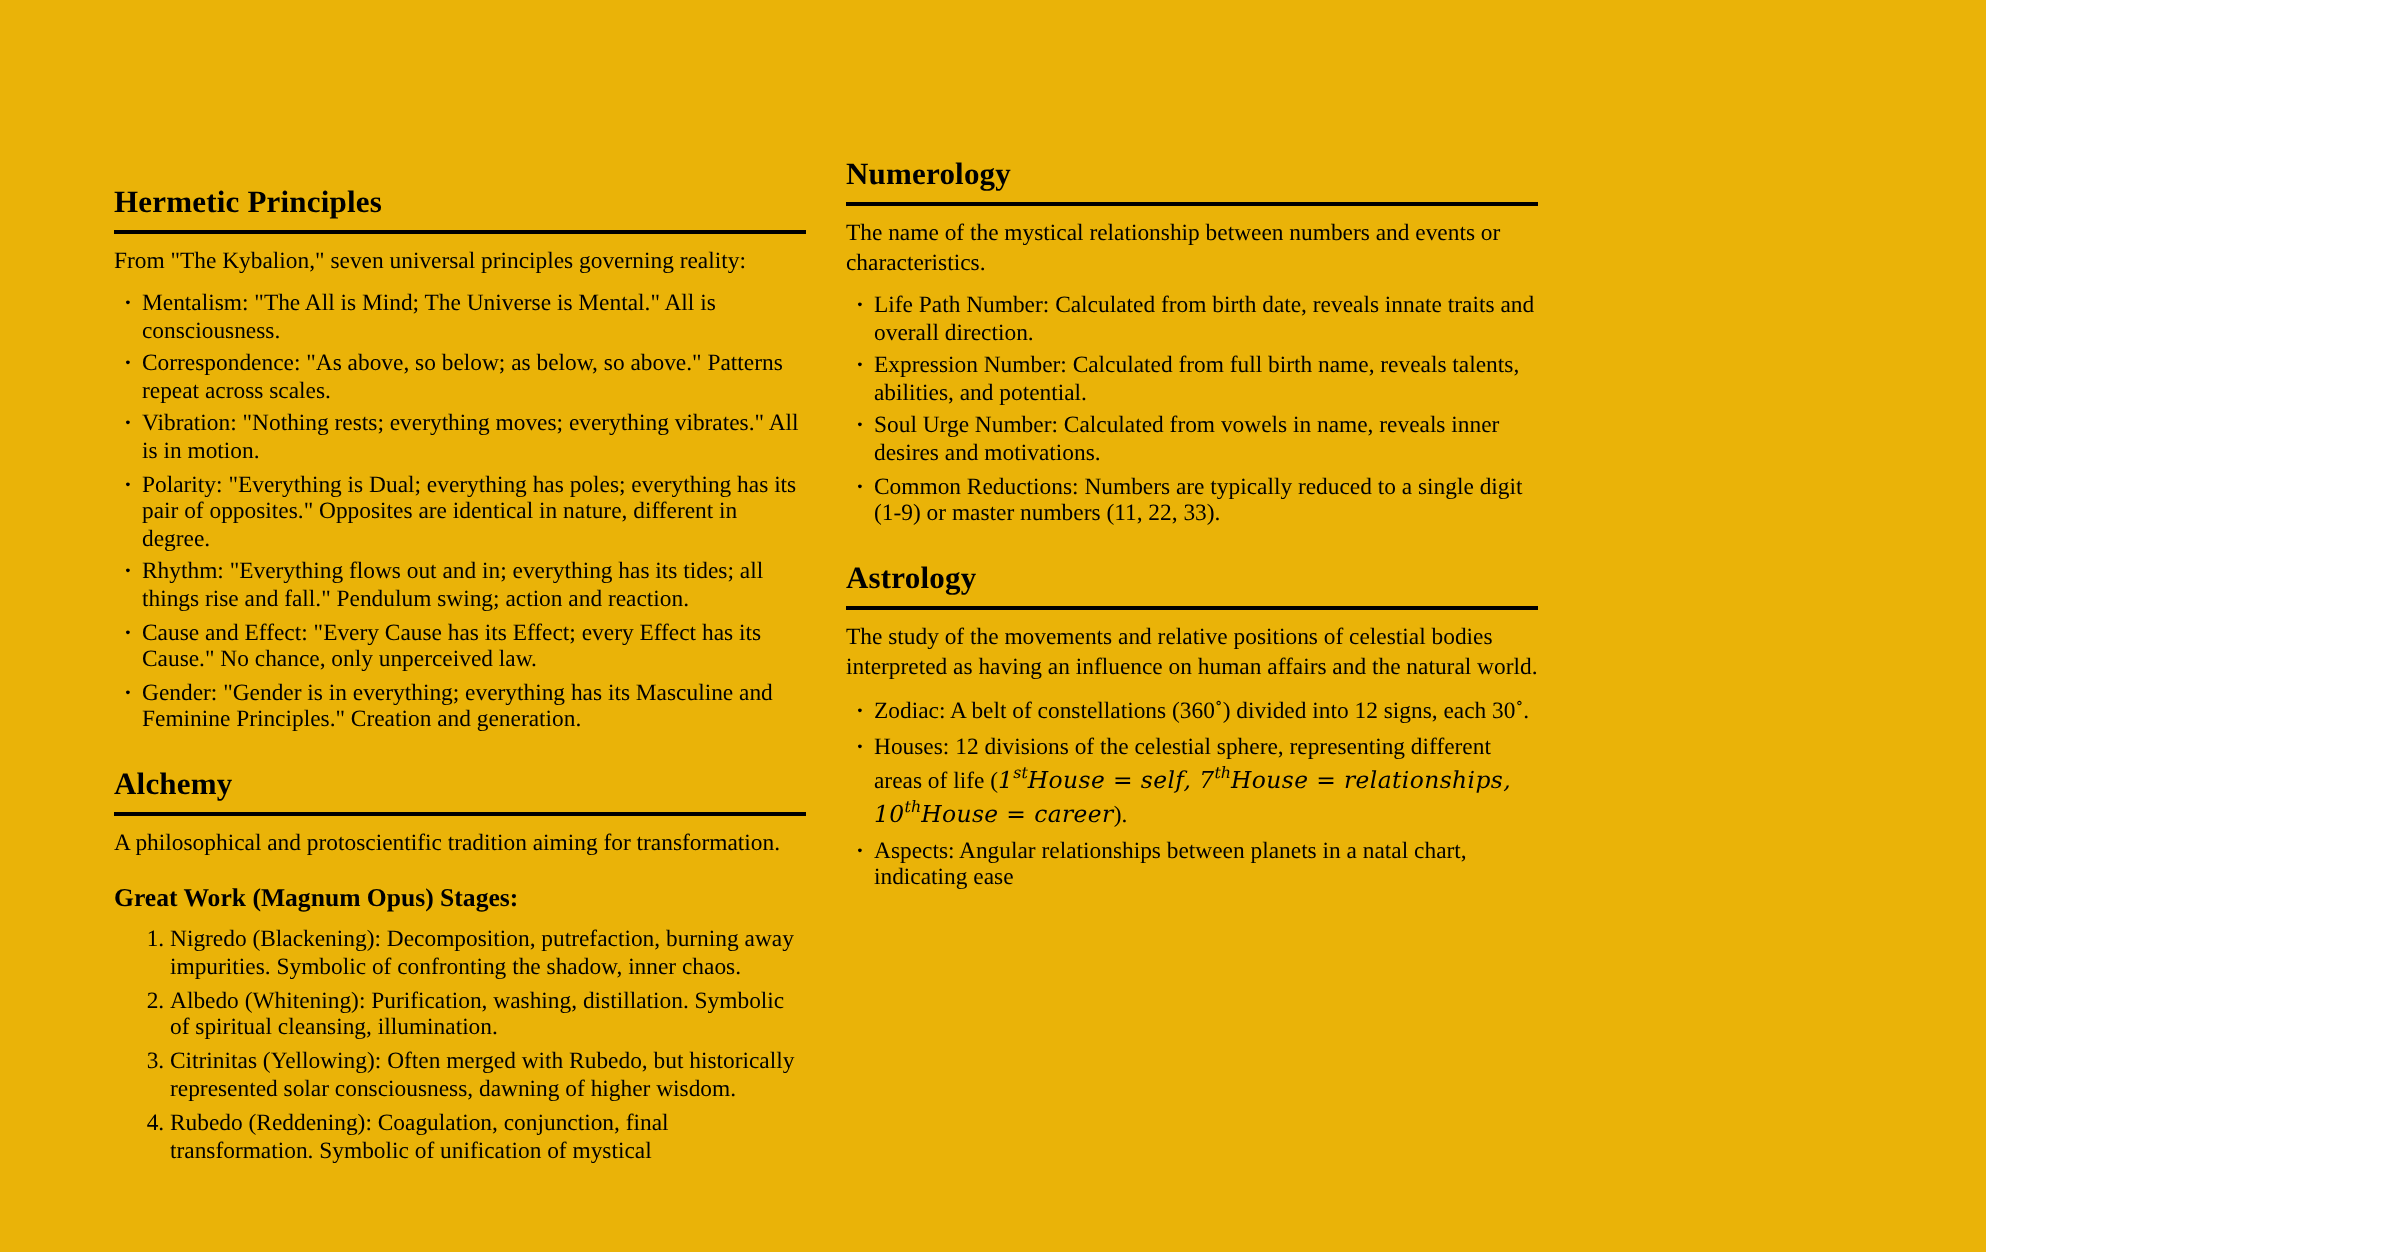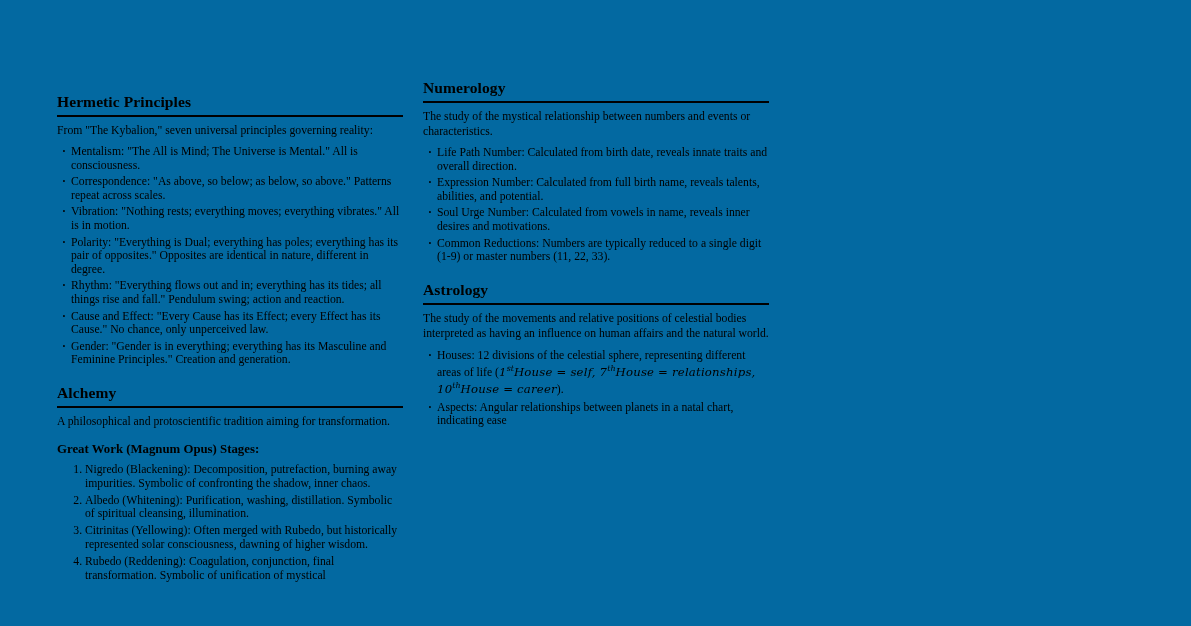--- a/index.html
+++ b/index.html
@@ -1,21 +1,21 @@
 <!DOCTYPE html>
 <html><head>
 <meta charset="utf-8">
 <style>
   html,body{margin:0;padding:0;}
   body{
     width:1191px;height:626px;overflow:hidden;background:#ffffff;color:#000000;
     font-family:"Liberation Serif","DejaVu Serif",serif;
     -webkit-font-smoothing:antialiased;
   }
-  .page{position:relative;width:1191px;height:626px;overflow:hidden;background:#0369a1;}
+  .page{position:relative;width:993px;height:626px;overflow:hidden;background:#eab308;}
   .col{position:absolute;width:346px;}
   #col-left{left:57px;top:93px;}
   #col-right{left:423px;top:79px;}
 
   h2.sec-title{
     font-size:15.5px;font-weight:700;margin:0;line-height:17px;
     padding-bottom:5px;border-bottom:2px solid #000;
     letter-spacing:.1px;
   }
   h2.sec-title.gap-top{margin-top:17px;}
@@ -79,33 +79,34 @@
         <li><span class="seg-b">Rubedo (Reddening):</span><span class="seg-n"> Coagulation, conjunction, final transformation. Symbolic of unification of mystical</span></li>
       </ol>
     </section>
 
   </div>
 
   <div class="col" id="col-right">
 
     <section>
       <h2 class="sec-title">Numerology</h2>
-      <p class="intro">The study of the mystical relationship between numbers and events or characteristics.</p>
+      <p class="intro">The name of the mystical relationship between numbers and events or characteristics.</p>
       <ul class="blist">
         <li><span class="seg-b">Life Path Number:</span><span class="seg-n"> Calculated from birth date, reveals innate traits and overall direction.</span></li>
         <li><span class="seg-b">Expression Number:</span><span class="seg-n"> Calculated from full birth name, reveals talents, abilities, and potential.</span></li>
         <li><span class="seg-b">Soul Urge Number:</span><span class="seg-n"> Calculated from vowels in name, reveals inner desires and motivations.</span></li>
         <li><span class="seg-b">Common Reductions:</span><span class="seg-n"> Numbers are typically reduced to a single digit (1-9) or master numbers (11, 22, 33).</span></li>
       </ul>
     </section>
 
     <section>
       <h2 class="sec-title gap-top">Astrology</h2>
       <p class="intro">The study of the movements and relative positions of celestial bodies interpreted as having an influence on human affairs and the natural world.</p>
       <ul class="blist">
+        <li class="sup-item"><span class="seg-b">Zodiac:</span><span class="seg-n"> A belt of constellations (360</span><sup class="seg-ms">∘</sup><span class="seg-n">) divided into 12 signs, each 30</span><sup class="seg-ms">∘</sup><span class="seg-n">.</span></li>
         <li class="math-item"><span class="seg-b">Houses:</span><span class="seg-n"> 12 divisions of the celestial sphere, representing different areas of life (</span><span class="seg-m">1</span><sup class="seg-ms">st</sup><span class="seg-m">House = self, 7</span><sup class="seg-ms">th</sup><span class="seg-m">House = relationships, 10</span><sup class="seg-ms">th</sup><span class="seg-m">House = career</span><span class="seg-n">).</span></li>
         <li><span class="seg-b">Aspects:</span><span class="seg-n"> Angular relationships between planets in a natal chart, indicating ease</span></li>
       </ul>
     </section>
 
   </div>
 
 </div>
 
 </body></html>

